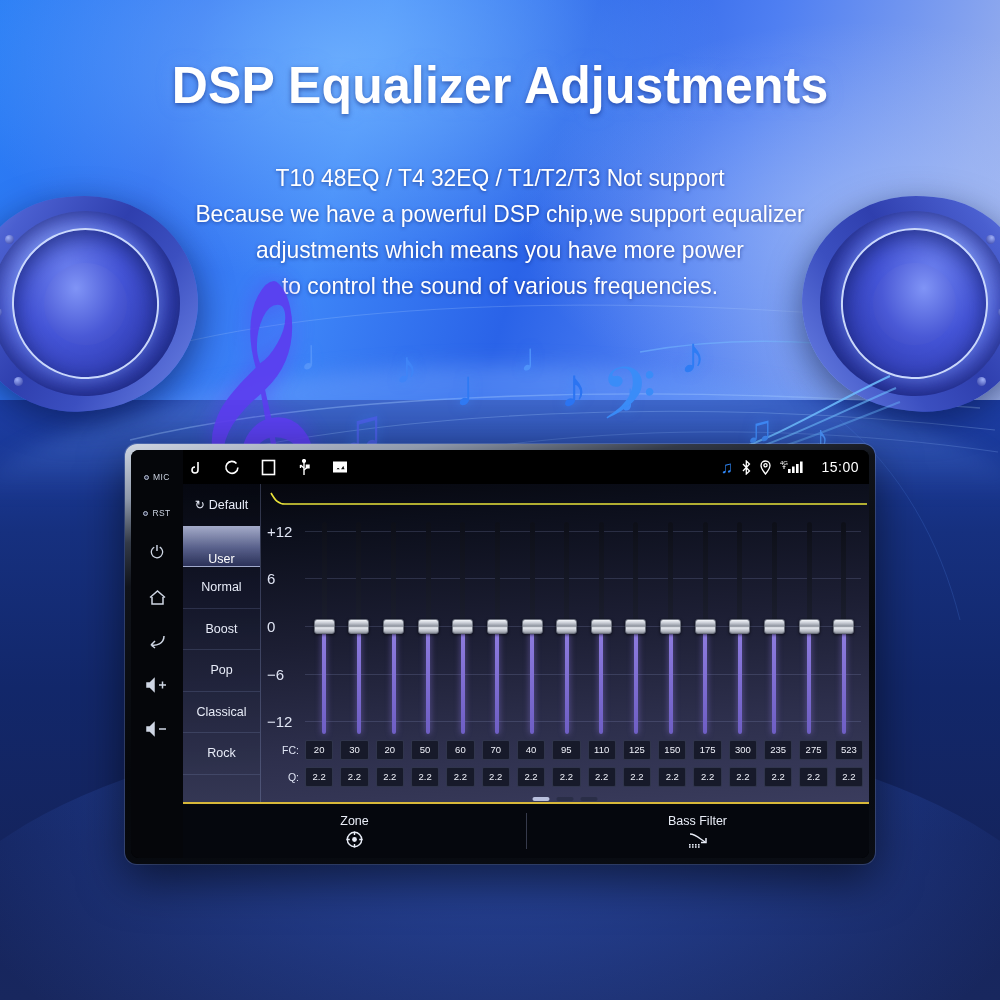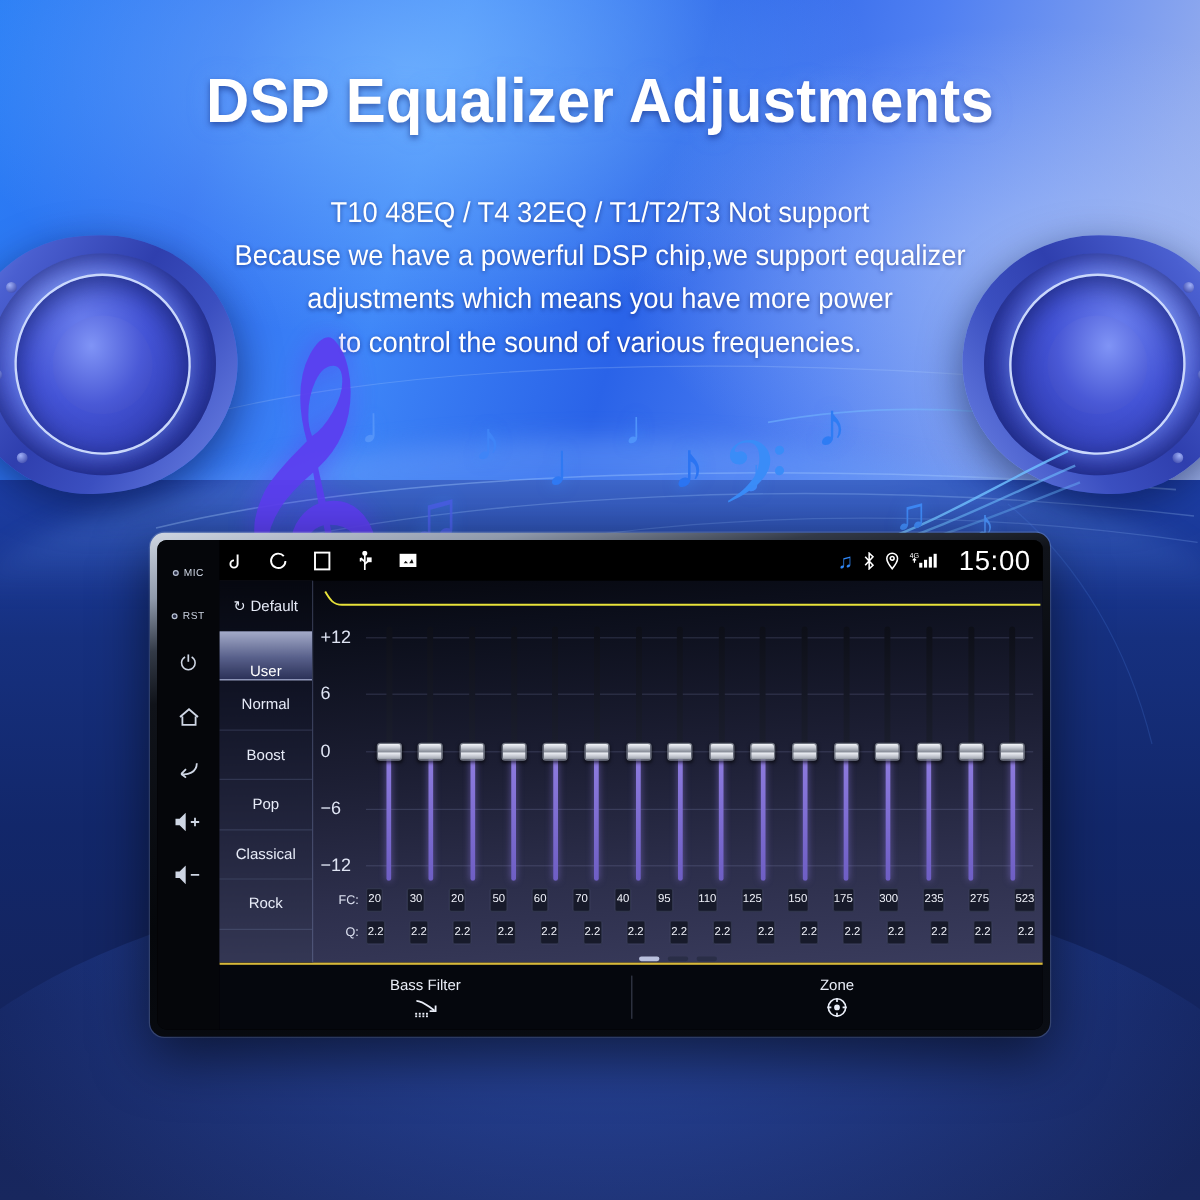--- a/index.html
+++ b/index.html
@@ -114,21 +114,21 @@
   #screen{ flex:1; position:relative; background:#05060b; display:flex; flex-direction:column; }
 
   
   #statusbar{
     height:34px; background:#000; display:flex; align-items:center; padding:0 10px 0 6px; flex:0 0 34px;
     color:#fff;
   }
   #sb-left{ display:flex; align-items:center; gap:22px; }
   #sb-right{ margin-left:auto; display:flex; align-items:center; gap:9px; }
   .sbi{ font-size:15px; line-height:1; color:#fff; display:inline-flex; align-items:center; }
-  #sb-time{ font-size:23px; font-weight:400; letter-spacing:.5px; margin-left:6px; }
+  #sb-time{ font-size:14px; font-weight:400; letter-spacing:.5px; margin-left:6px; }
 
   
   #eqbody{ flex:1; position:relative; display:flex;
            background: linear-gradient(175deg,#05060c 0%, #0b0e1a 14%, #1c1e33 46%, #2d2f4c 74%, #3a3c5d 100%); }
 
   
   #presets{ width:78px; flex:0 0 78px; position:relative; z-index:3;
             border-right:1px solid rgba(150,165,215,.28);
             background: linear-gradient(180deg, rgba(6,8,16,.95) 0%, rgba(16,19,36,.9) 28%, rgba(36,39,64,.9) 70%, rgba(52,55,84,.9) 100%); }
   .preset{ height:41.5px; display:flex; align-items:center; justify-content:center; gap:4px;
@@ -154,21 +154,21 @@
             background: linear-gradient(180deg,#8f7de0,#6e5ec4);
             box-shadow: 0 0 6px rgba(150,125,240,.55); }
   .knob{ position:absolute; width:21px; height:15px; border-radius:3px;
          background: linear-gradient(180deg,#f2f4f8 0%,#c9cdd6 22%,#8d929d 48%,#e6e9ef 60%,#b6bac4 86%, #8b9099 100%);
          border:1px solid #6c717d; box-shadow: 0 1px 3px rgba(0,0,0,.6); }
 
   
   #numrows{ position:absolute; left:0; right:6px; bottom:10px; }
   .numrow{ display:flex; align-items:center; height:23px; margin-bottom:4px; }
   .numlabel{ width:44px; text-align:right; padding-right:6px; color:#dfe4f3; font-size:10.5px; }
-  .numcells{ flex:1; display:flex; gap:20px; }
+  .numcells{ flex:1; display:flex; gap:7px; }
   .cell{ flex:1; height:20px; display:flex; align-items:center; justify-content:center;
          background:#171a2a; border:1px solid rgba(140,152,200,.22); border-radius:2px;
          color:#f0f2fa; font-size:9.5px; }
 
   
   #dots{ position:absolute; left:50%; transform:translateX(-50%); bottom:1px; display:flex; gap:7px; z-index:4;}
   .dot{ width:17px; height:4px; border-radius:2px; background:#2a2e47; }
   .dot.on{ background:#b9c0dd; }
 
   
@@ -518,45 +518,45 @@
           <div id="dots">
             <div class="dot on"></div>
             <div class="dot"></div>
             <div class="dot"></div>
           </div>
         </div>
       </div>
 
       <div id="tabs">
         <div class="tab">
+          <span>Zone</span>
+          <span class="ic">
+            <svg width="19" height="17" viewBox="0 0 19 17" fill="none" stroke="#e9edf7" stroke-width="1.4">
+              <circle cx="9.5" cy="8.5" r="7.2"></circle>
+                <circle cx="9.5" cy="8.5" r="2.4" fill="#e9edf7" stroke="none"></circle>
+              <path d="M9.5 0.6 V4 M9.5 13 V16.4 M1.4 8.5 H4.8 M14.2 8.5 H17.6"></path>
+            </svg>
+          </span>
+        </div>
+        <div class="tab">
           <span>Bass Filter</span>
           <span class="ic">
             <svg width="22" height="17" viewBox="0 0 22 17" fill="#e9edf7">
               <path d="M3 3 C8 3, 12 7, 18 11" stroke="#e9edf7" stroke-width="1.5" fill="none"></path>
               <path d="M14 11.6 H19 V7" stroke="#e9edf7" stroke-width="1.5" fill="none"></path>
               <g>
                 <rect x="2" y="13" width="1.6" height="1.6"></rect>
                   <rect x="5" y="13" width="1.6" height="1.6"></rect>
                   <rect x="8" y="13" width="1.6" height="1.6"></rect>
                   <rect x="11" y="13" width="1.6" height="1.6"></rect>
                 <rect x="2" y="15.2" width="1.6" height="1.6"></rect>
                   <rect x="5" y="15.2" width="1.6" height="1.6"></rect>
                   <rect x="8" y="15.2" width="1.6" height="1.6"></rect>
                   <rect x="11" y="15.2" width="1.6" height="1.6"></rect>
               </g>
             </svg>
           </span>
         </div>
-        <div class="tab">
-          <span>Zone</span>
-          <span class="ic">
-            <svg width="19" height="17" viewBox="0 0 19 17" fill="none" stroke="#e9edf7" stroke-width="1.4">
-              <circle cx="9.5" cy="8.5" r="7.2"></circle>
-                <circle cx="9.5" cy="8.5" r="2.4" fill="#e9edf7" stroke="none"></circle>
-              <path d="M9.5 0.6 V4 M9.5 13 V16.4 M1.4 8.5 H4.8 M14.2 8.5 H17.6"></path>
-            </svg>
-          </span>
-        </div>
       </div>
 
     </div>
   </div>
 </div>
 
 </body></html>

